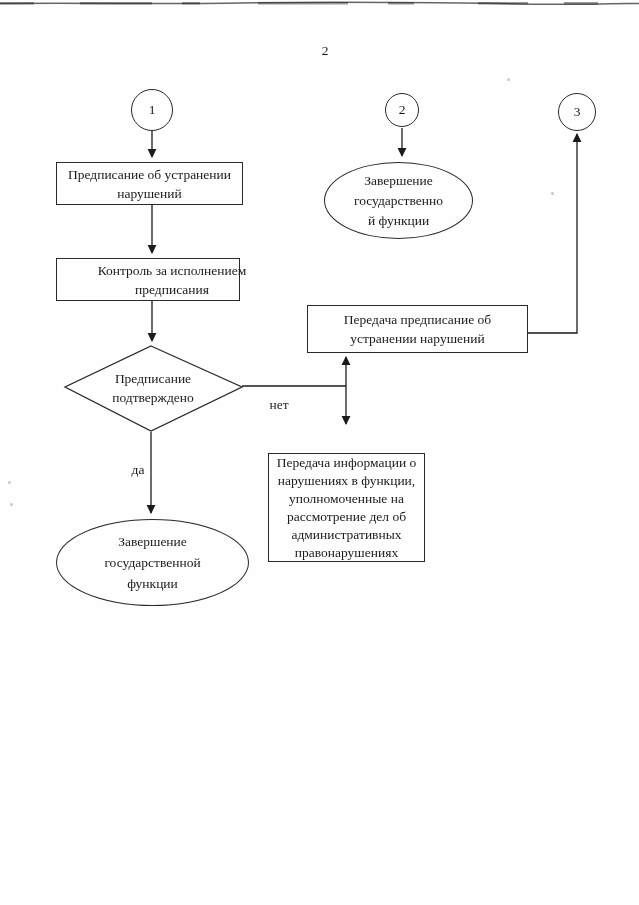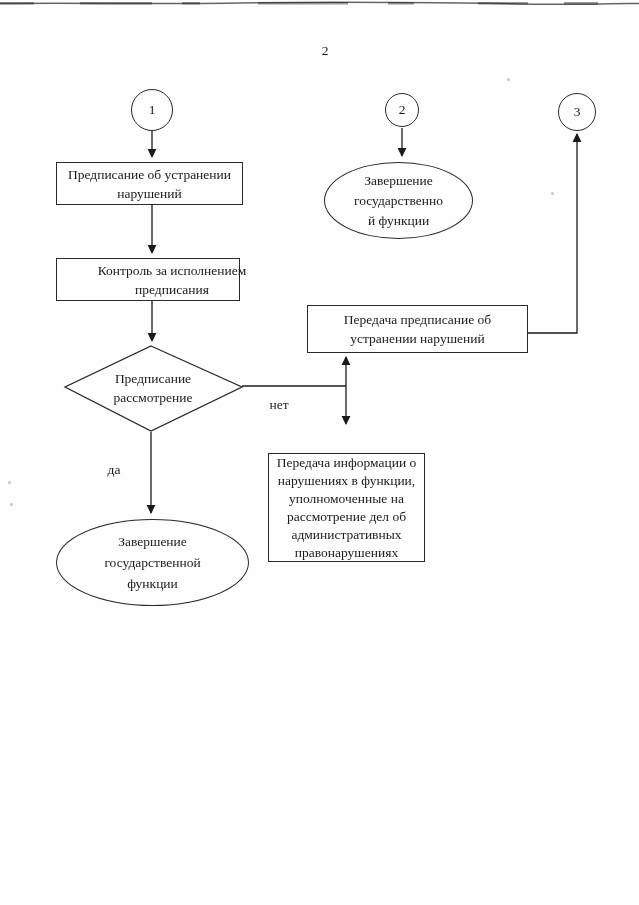--- a/index.html
+++ b/index.html
@@ -131,24 +131,24 @@
   </div>
 
   <div class="shape round lh21" style="left:56px; top:519px; width:193px; height:87px;">
     <span class="ln">Завершение</span>
     <span class="ln">государственной</span>
     <span class="ln">функции</span>
   </div>
 
   <div class="shape lh19" style="left:86px; top:364px; width:134px; height:48px;">
     <span class="ln">Предписание</span>
-    <span class="ln">рассмотрение</span>
+    <span class="ln">подтверждено</span>
   </div>
 
   <div class="floating-label" style="left:261px; top:397px; width:36px;text-align:center;">нет</div>
-  <div class="floating-label" style="left:100px; top:462px; width:28px;">да</div>
+  <div class="floating-label" style="left:124px; top:462px; width:28px;">да</div>
 
   <div class="speck" style="left:8px;  top:481px;"></div>
   <div class="speck" style="left:507px; top:78px;"></div>
   <div class="speck" style="left:551px; top:192px;"></div>
   <div class="speck" style="left:10px; top:503px;"></div>
 
 </div>
 
 </body></html>

